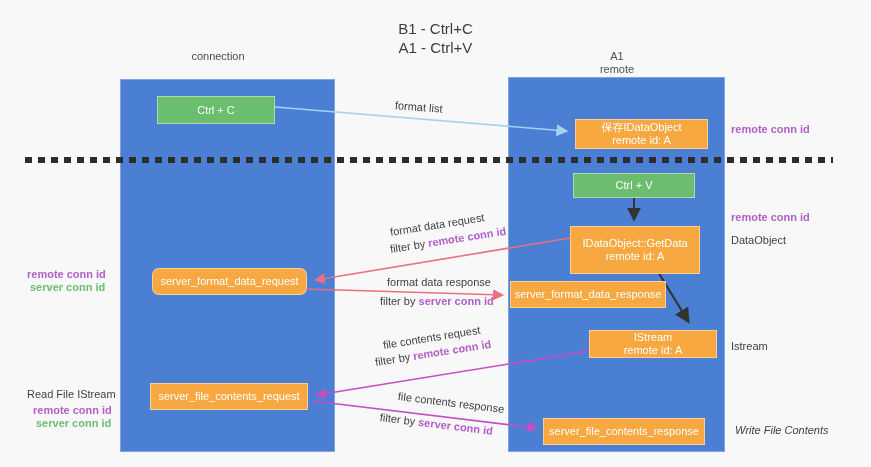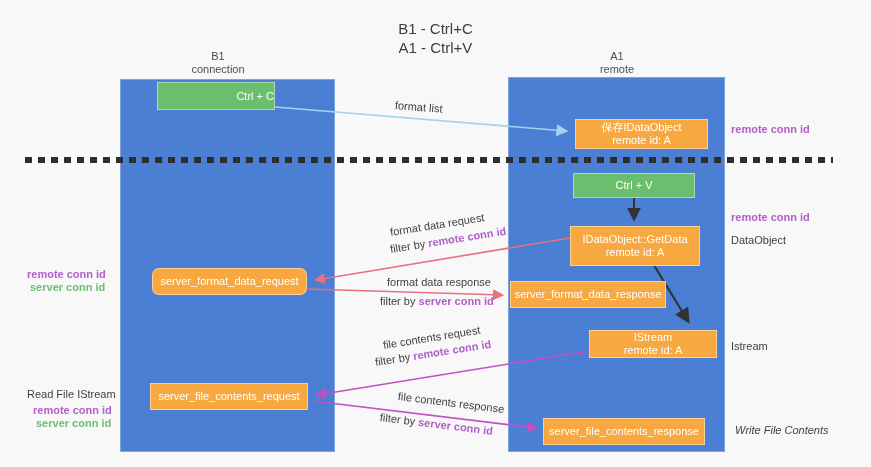--- a/index.html
+++ b/index.html
@@ -33,21 +33,20 @@
 <body>
 
 <div class="stage">
 
   <div class="abs title">
     <div>B1 - Ctrl+C</div>
     <div>A1 - Ctrl+V</div>
   </div>
 
   <div class="abs col-header" style="left:153px;width:130px;">
-    <div>B1</div>
     <div>connection</div>
   </div>
   <div class="abs col-header" style="left:552px;width:130px;">
     <div>A1</div>
     <div>remote</div>
   </div>
 
   <div class="abs lifeline" style="left:120px;top:79px;width:215px;height:373px;"></div>
   <div class="abs lifeline" style="left:508px;top:77px;width:217px;height:375px;"></div>
 
@@ -70,31 +69,31 @@
     </defs>
     <line x1="275" y1="107" x2="566" y2="131" stroke="var(--arrow-blue)" stroke-width="1.6" marker-end="url(#mb)"></line>
     <line x1="634" y1="198" x2="634" y2="219" stroke="#333" stroke-width="2" marker-end="url(#mk)"></line>
     <line x1="649" y1="257" x2="688" y2="321" stroke="#333" stroke-width="2.2" marker-end="url(#mk)"></line>
     <line x1="570" y1="238" x2="316" y2="280" stroke="var(--arrow-salmon)" stroke-width="1.6" marker-end="url(#ms)"></line>
     <line x1="308" y1="289" x2="502" y2="295" stroke="var(--arrow-salmon)" stroke-width="1.6" marker-end="url(#ms)"></line>
     <line x1="589" y1="351" x2="317" y2="395" stroke="var(--arrow-magenta)" stroke-width="1.6" marker-end="url(#mm)"></line>
     <line x1="313" y1="401" x2="536" y2="428" stroke="var(--arrow-magenta)" stroke-width="1.6" marker-end="url(#mm)"></line>
   </svg>
 
-  <div class="abs node green" style="left:157px;top:82px;width:118px;height:28px;align-items:flex-end;">
+  <div class="abs node green" style="left:157px;top:96px;width:118px;height:28px;">
     <span>Ctrl + C</span>
   </div>
   <div class="abs node orange" style="left:575px;top:119px;width:133px;height:30px;">
     <span>保存IDataObject</span>
     <span>remote id: A</span>
   </div>
   <div class="abs node green" style="left:573px;top:173px;width:122px;height:25px;">
     <span>Ctrl + V</span>
   </div>
-  <div class="abs node orange" style="left:570px;top:226px;width:130px;height:40px;">
+  <div class="abs node orange" style="left:570px;top:226px;width:130px;height:48px;">
     <span>IDataObject::GetData</span>
     <span>remote id: A</span>
   </div>
   <div class="abs node orange" style="left:152px;top:268px;width:155px;height:27px;border-radius:7px;">
     <span>server_format_data_request</span>
   </div>
   <div class="abs node orange" style="left:510px;top:281px;width:156px;height:27px;">
     <span>server_format_data_response</span>
   </div>
   <div class="abs node orange" style="left:589px;top:330px;width:128px;height:28px;">

